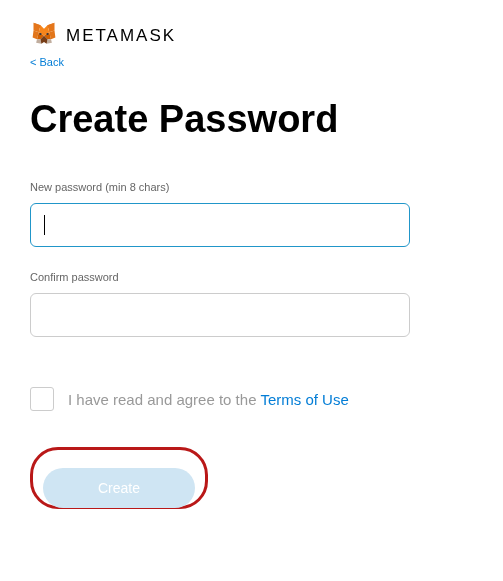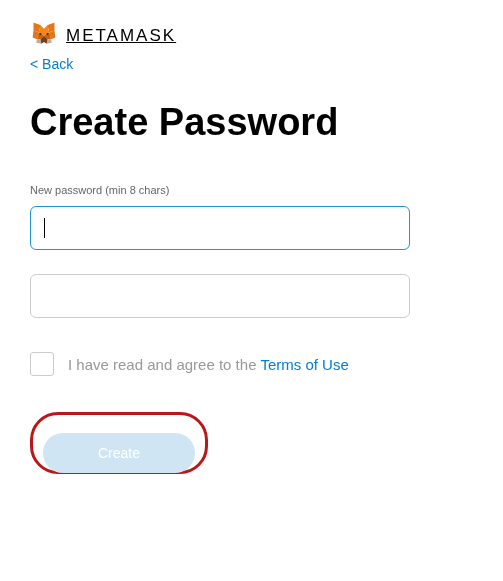--- a/index.html
+++ b/index.html
@@ -22,25 +22,24 @@
     }
     .fox-icon {
       width: 28px;
       height: 28px;
     }
     .brand-name {
       font-size: 17px;
       letter-spacing: 2px;
       font-weight: 400;
       color: #000;
-      text-decoration: underline;
     }
     .back-link {
       color: #037dd6;
-      font-size: 14px;
+      font-size: 11px;
       margin-top: 4px;
       cursor: pointer;
       display: inline-block;
     }
     .page-title {
       font-size: 38px;
       font-weight: 700;
       color: #000;
       margin-top: 28px;
       margin-bottom: 40px;
@@ -77,21 +76,21 @@
       height: 44px;
       border: 1px solid #ccc;
       border-radius: 6px;
       padding: 11px 12px;
       font-size: 15px;
     }
     .terms-row {
       display: flex;
       align-items: center;
       gap: 14px;
-      margin-top: 34px;
+      margin-top: 50px;
     }
     .checkbox {
       width: 24px;
       height: 24px;
       border: 1px solid #ccc;
       border-radius: 3px;
       cursor: pointer;
       flex-shrink: 0;
     }
     .terms-text {
@@ -157,20 +156,21 @@
 <h1 class="page-title">Create Password</h1>
 
 <div class="field-group">
   <label class="field-label">New password (min 8 chars)</label>
   <div class="input-display">
     <span class="cursor"></span>
   </div>
 </div>
 
 <div class="field-group">
+  <label class="field-label">Confirm password</label>
   <div class="input-display-plain"></div>
 </div>
 
 <div class="terms-row">
   <div class="checkbox"></div>
   <span class="terms-text">
     <span>I have read and agree to the </span><span class="terms-link">Terms of Use</span>
   </span>
 </div>
 

